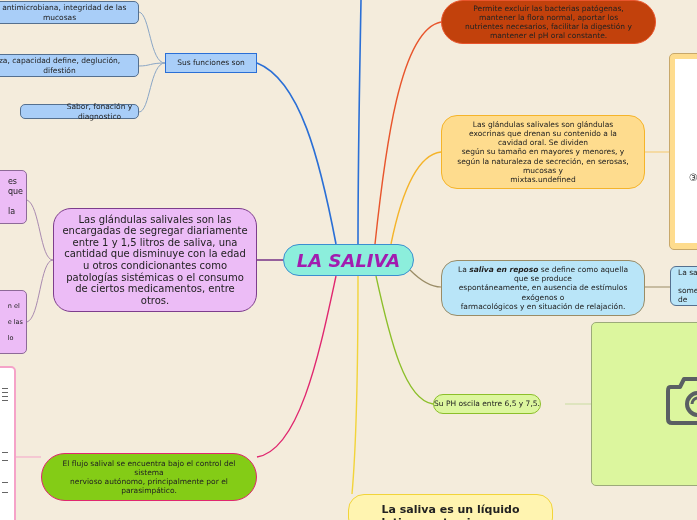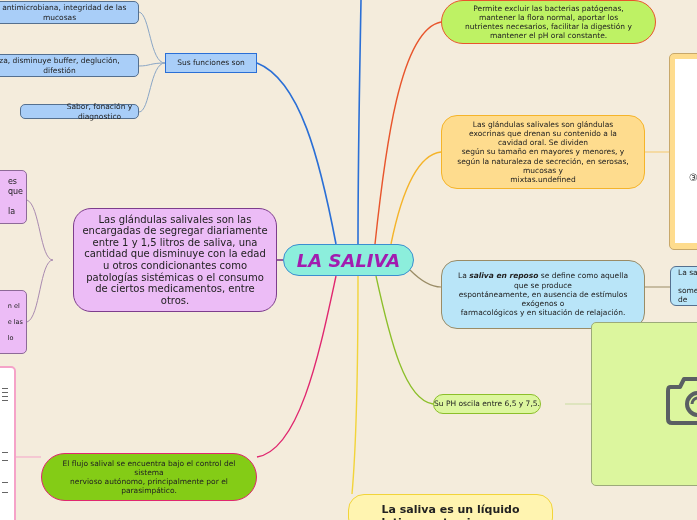--- a/index.html
+++ b/index.html
@@ -1,29 +1,29 @@
 <!DOCTYPE html>
 <html><head>
 <meta charset="utf-8">
 <style>
   html, body { margin:0; padding:0; }
   body { width:697px; height:520px; overflow:hidden; background:#f4ecdc; font-family:"DejaVu Sans", "Liberation Sans", sans-serif; position:relative; }
   svg.links { position:absolute; left:0; top:0; width:697px; height:520px; }
   .node { position:absolute; box-sizing:border-box; display:flex; align-items:center; justify-content:center; text-align:center; color:#222; white-space:pre-line; }
   .t7 { font-size:7.5px; line-height:9.2px; }
-  .t10 { font-size:10px; line-height:11.6px;margin-left:20px; }
+  .t10 { font-size:10px; line-height:11.6px; }
   .central { left:283px; top:244px; width:131px; height:32px; background:#8ceedc; border:1.5px solid #3b8fd0; border-radius:16px; font-size:18px; font-weight:bold; font-style:italic; color:#a21caf; }
   .blue { background:#a9cef8; border:1px solid #55708f; border-radius:5px; }
   .blue-main { left:165px; top:53px; width:92px; height:20px; background:#a9cef8; border:1.2px solid #2a6fd6; border-radius:0; }
   .purple { left:53px; top:208px; width:204px; height:104px; background:#ecbcf6; border:1.2px solid #7d3d8c; border-radius:18px; }
   .purple-side { background:#ecbcf6; border:1px solid #8d6a98; border-radius:5px; }
   .pink { left:41px; top:433px; width:216px; height:48px; background:#84cc16; border:1.2px solid #e0276f; border-radius:24px;margin-top:20px; }
-  .salmon { left:441px; top:0px; width:215px; height:44px; background:#bef264; border:1.2px solid #e8552c; border-radius:22px; }
+  .salmon { left:441px; top:0px; width:215px; height:44px; background:#c2410c; border:1.2px solid #e8552c; border-radius:22px; }
   .orange { left:441px; top:115px; width:204px; height:74px; background:#fedc8e; border:1.2px solid #f5b42a; border-radius:16px; }
-  .lightblue { left:441px; top:260px; width:204px; height:69px; background:#b9e5f8; border:1.2px solid #9a8c66; border-radius:16px; }
+  .lightblue { left:441px; top:260px; width:204px; height:56px; background:#b9e5f8; border:1.2px solid #9a8c66; border-radius:16px; }
   .lightblue-side { left:670px; top:266px; width:40px; height:40px; background:#b9e5f8; border:1px solid #55708f; border-radius:6px; justify-content:flex-start; }
   .green { left:433px; top:394px; width:108px; height:20px; background:#dcf69e; border:1.2px solid #8cbf2a; border-radius:10px; }
   .yellow { left:348px; top:494px; width:205px; height:40px; background:#fff4b0; border:1.2px solid #f2d43a; border-radius:16px; font-size:11px; font-weight:bold; align-items:flex-start; padding-top:8px; line-height:13px; }
   .img-card { position:absolute; left:669px; top:53px; width:40px; height:197px; background:#fedc8e; border:1.5px solid #c8a86a; border-radius:5px; box-sizing:border-box; }
   .img-card .inner { position:absolute; left:5px; top:5px; right:0; bottom:6px; background:#fff; }
   .img-card .num { position:absolute; left:19px; top:118px; font-size:10px; color:#333; }
   .photo-card { position:absolute; left:591px; top:322px; width:120px; height:164px; background:#dcf69e; border:1.5px solid #9caa7a; border-radius:5px; box-sizing:border-box; }
   .pink-card { position:absolute; left:-10px; top:366px; width:26px; height:170px; background:#fff; border:2.5px solid #f5a3c8; border-radius:5px; box-sizing:border-box; }
   .pink-card .lines { position:absolute; left:10px; width:6px; height:1px; background:#666; }
   .bold-italic { font-weight:bold; font-style:italic; }
@@ -67,21 +67,21 @@
 </div>
 
 <div class="node t7 blue-main">
   <span>Sus funciones son</span>
 </div>
 <div class="node t7 blue" style="left:-20px; top:1px; width:159px; height:23px;">
   <span>n, antimicrobiana, integridad de las
 mucosas</span>
 </div>
 <div class="node t7 blue" style="left:-20px; top:54px; width:159px; height:23px;">
-  <span>za, disminuye buffer, deglución,
+  <span>za, capacidad define, deglución,
 difestión</span>
 </div>
 <div class="node t7 blue" style="left:20px; top:104px; width:119px; height:15px;padding-left:40px;">
   <span>Sabor, fonación y diagnostico</span>
 </div>
 
 <div class="node t10 purple">
   <span>Las glándulas salivales son las
 encargadas de segregar diariamente
 entre 1 y 1,5 litros de saliva, una

